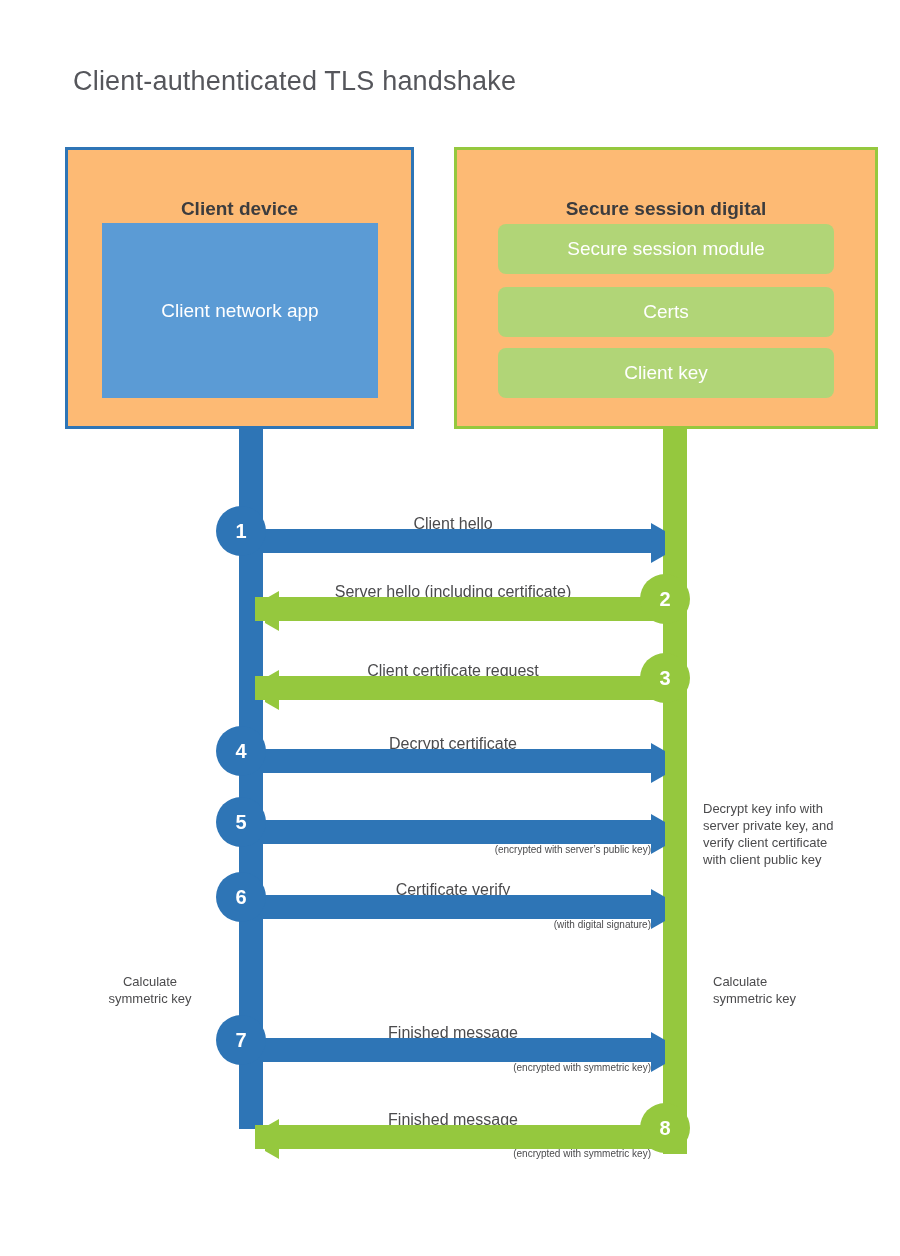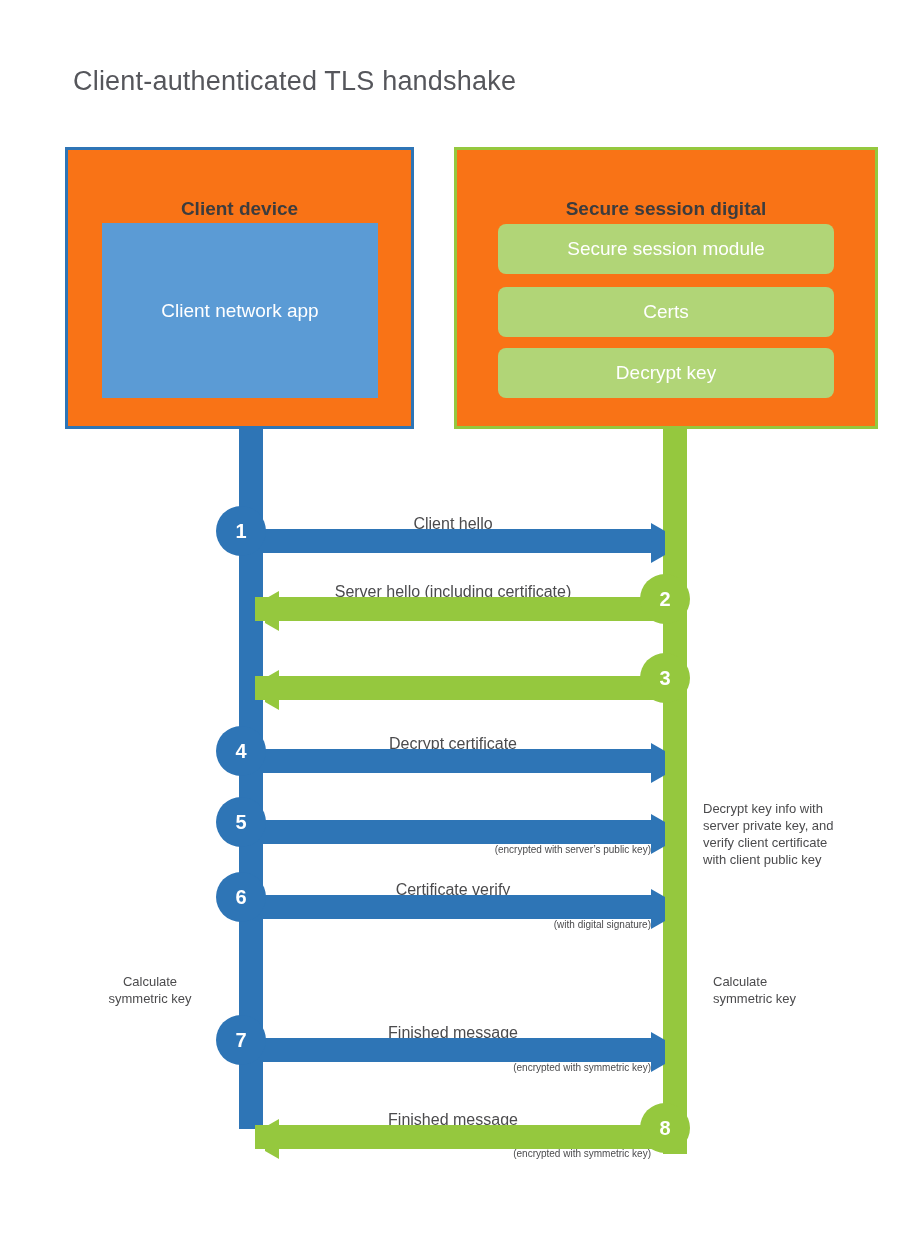--- a/index.html
+++ b/index.html
@@ -12,21 +12,21 @@
     --title-gray:#55565b;
   }
   *{margin:0;padding:12px;box-sizing:border-box;}
   body{background:#ffffff;font-family:"Liberation Sans",sans-serif;}
   .canvas{position:relative;width:900px;height:1256px;background:#ffffff;overflow:hidden;}
 
   .page-title{position:absolute;left:37px;top:30px;font-size:27px;font-weight:400;
     color:var(--title-gray);letter-spacing:.2px;}
 
   
-  .actor-box{position:absolute;top:123px;height:282px;background:#f97316;border:3px solid;}
+  .actor-box{position:absolute;top:123px;height:282px;background:#fdba74;border:3px solid;}
   .client-box{left:41px;width:349px;border-color:var(--blue);}
   .server-box{left:430px;width:424px;border-color:var(--green);}
   .actor-title{margin-top:24px;text-align:center;font-size:19px;font-weight:700;color:var(--text-dark);}
 
   .client-module{position:absolute;left:34px;top:73px;width:276px;height:175px;
     background:var(--blue-fill);color:#fff;font-size:19px;line-height:28px;
     display:flex;align-items:center;justify-content:center;text-align:center;padding:0 48px;}
   .server-module{position:absolute;left:41px;width:336px;height:50px;
     background:var(--green-fill);color:#fff;font-size:19px;
     display:flex;align-items:center;justify-content:center;text-align:center;border-radius:8px;}
@@ -84,36 +84,37 @@
 
   <div class="actor-box client-box">
     <div class="actor-title">Client device</div>
     <div class="client-module">Client network app</div>
   </div>
 
   <div class="actor-box server-box">
     <div class="actor-title">Secure session digital</div>
     <div class="server-module sm1">Secure session module</div>
     <div class="server-module sm2">Certs</div>
-    <div class="server-module sm3">Decrypt key</div>
+    <div class="server-module sm3">Client key</div>
   </div>
 
   <div class="lifeline blue-life"></div>
   <div class="lifeline green-life"></div>
 
   <div class="msg-label l1">Client hello</div>
   <div class="arrow-line blue a1"></div>
   <div class="arrow-head right h1"></div>
   <div class="circle blue c1">1</div>
 
   <div class="msg-label l2">Server hello (including certificate)</div>
   <div class="arrow-line green a2"></div>
   <div class="arrow-head left h2"></div>
   <div class="circle green c2">2</div>
 
+  <div class="msg-label l3">Client certificate request</div>
   <div class="arrow-line green a3"></div>
   <div class="arrow-head left h3"></div>
   <div class="circle green c3">3</div>
 
   <div class="msg-label l4">Decrypt certificate</div>
   <div class="arrow-line blue a4"></div>
   <div class="arrow-head right h4"></div>
   <div class="circle blue c4">4</div>
 
   <div class="arrow-line blue a5"></div>

